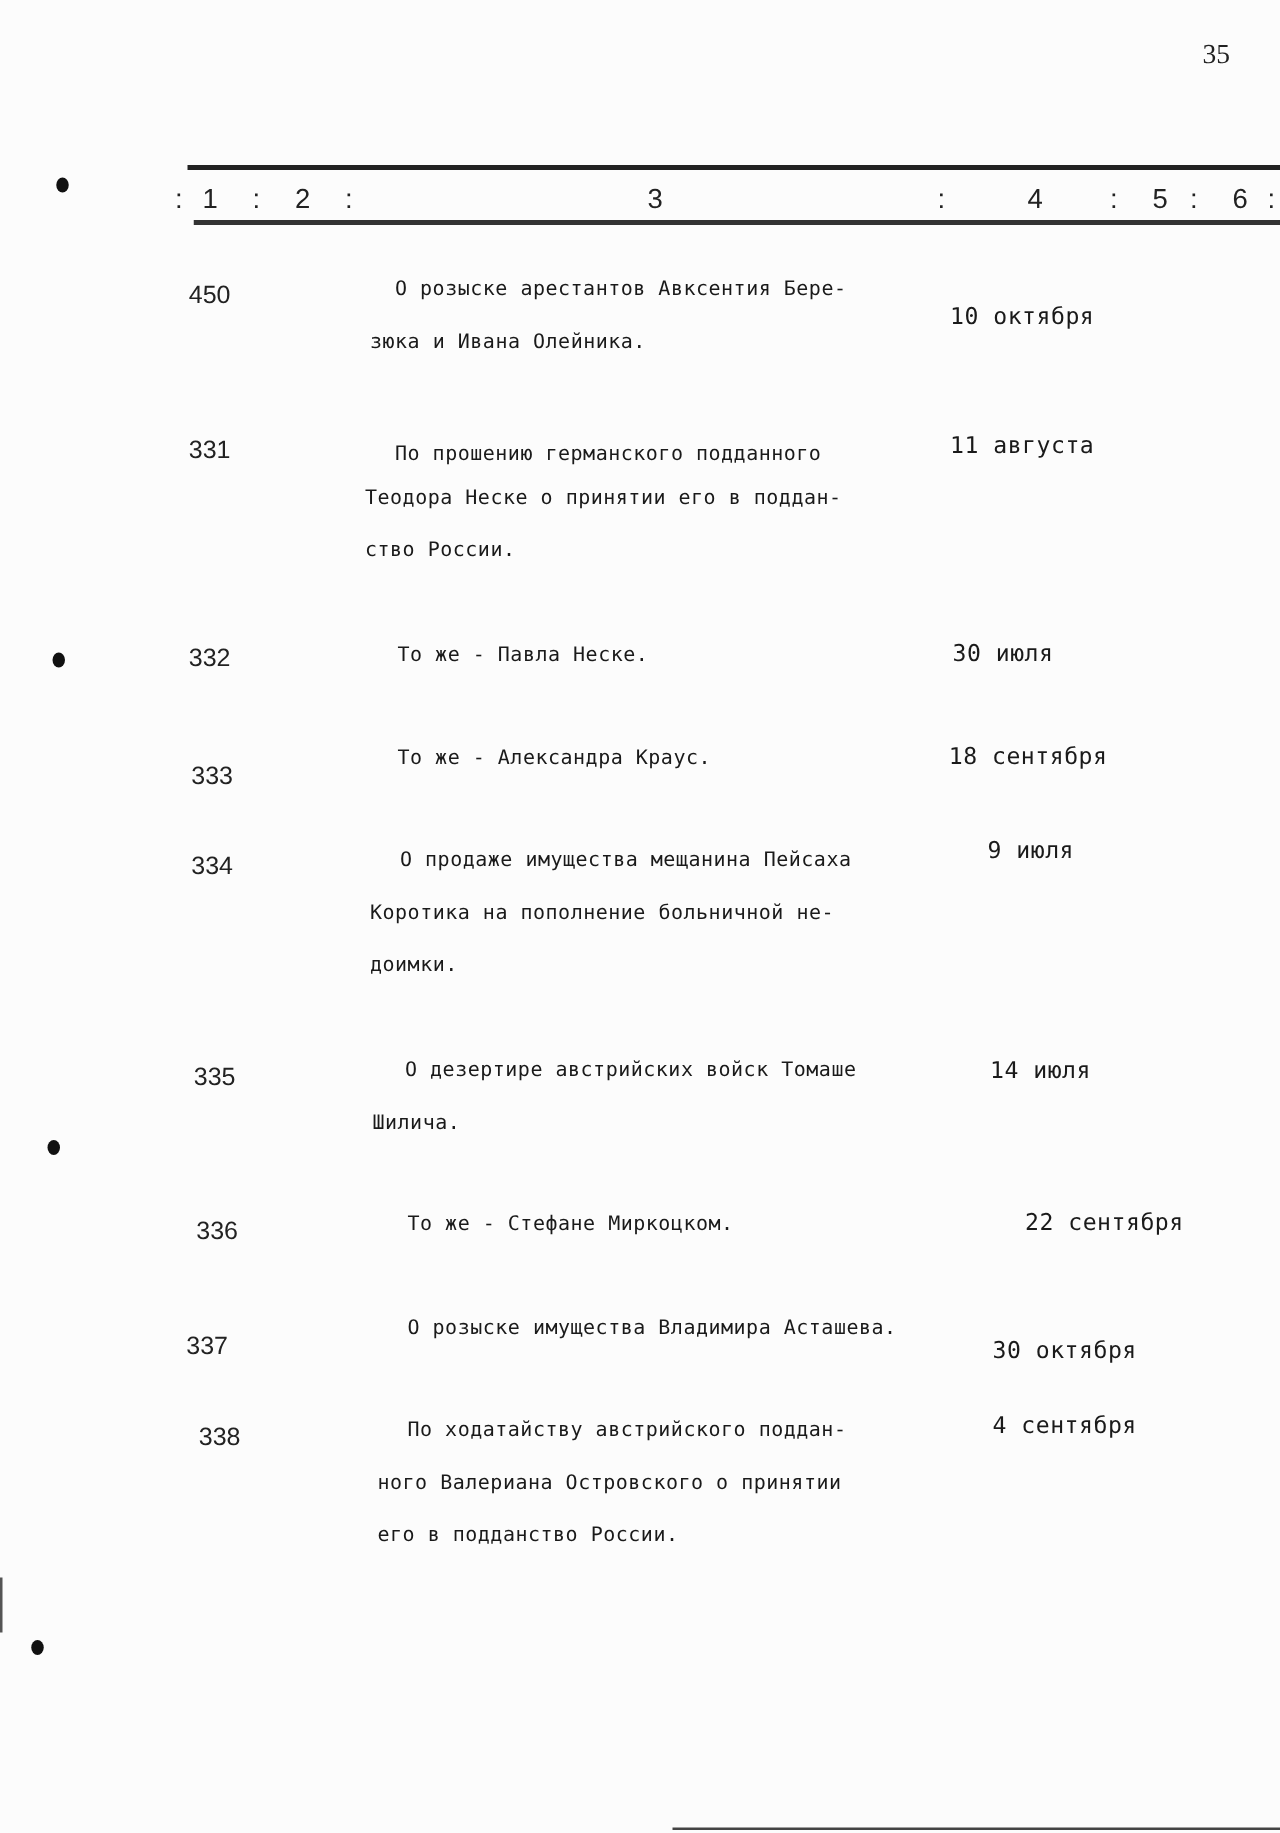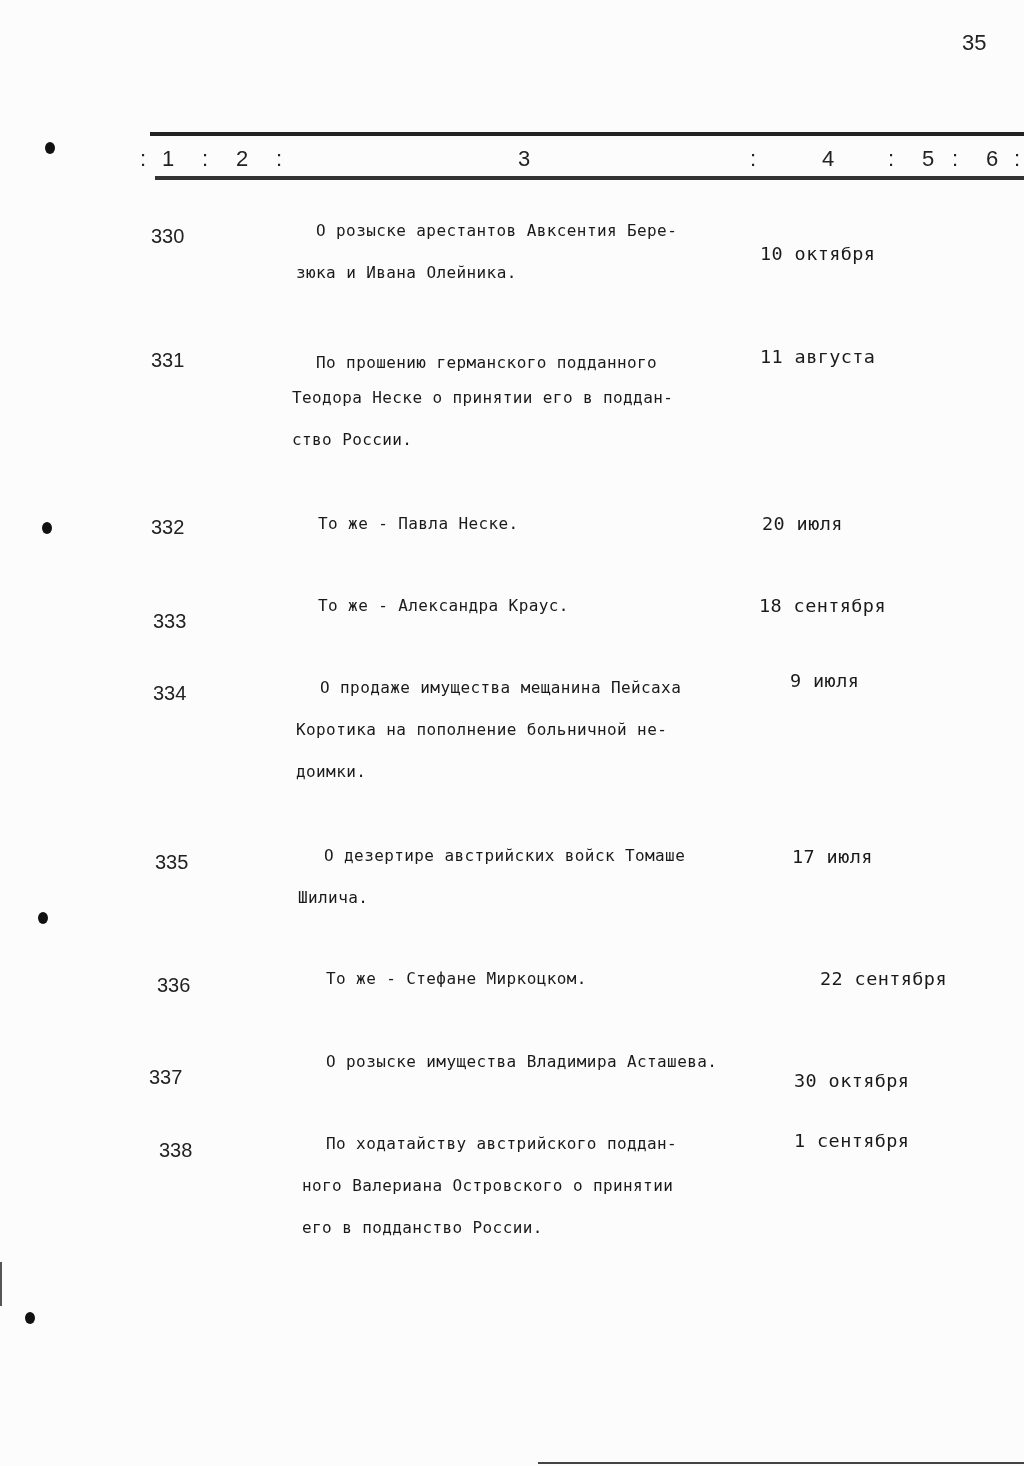--- a/index.html
+++ b/index.html
@@ -6,21 +6,21 @@
     body {
       width: 1024px; height: 1466px;
       background: #fcfcfc;
       position: relative;
       overflow: hidden;
       font-family: "DejaVu Sans Mono", "Liberation Mono", monospace;
       color: #1a1a1a;
     }
     .page-number {
       position: absolute; left: 962px; top: 30px;
-      font-family: Liberation Sans, sans-serif;
+      font-family: Liberation Serif, serif;
       font-size: 22px; color: #222; text-align: right;
     }
     .rule-top {
       position: absolute; left: 150px; top: 132px; width: 874px; height: 4px;
       background: #222;
     }
     .rule-bottom {
       position: absolute; left: 155px; top: 176px; width: 869px; height: 4px;
       background: #333;
     }
@@ -77,79 +77,79 @@
     <span style="left:888px">:</span>
     <span style="left:922px">5</span>
     <span style="left:952px">:</span>
     <span style="left:986px">6</span>
     <span style="left:1014px">:</span>
   </div>
 
   <div class="rule-bottom"></div>
 
   <div>
-    <div class="row-num" style="left:151px;top:225px">330</div>
+    <div class="row-num" style="left:151px;top:225px">450</div>
     <div class="desc" style="left:316px;top:210px">О розыске арестантов Авксентия Бере-</div>
     <div class="desc" style="left:296px;top:252px">зюка и Ивана Олейника.</div>
     <div class="date" style="left:760px;top:243px">10 октября</div>
   </div>
 
   <div>
     <div class="row-num" style="left:151px;top:349px">331</div>
     <div class="desc" style="left:316px;top:342px">По прошению германского подданного</div>
     <div class="desc" style="left:292px;top:377px">Теодора Неске о принятии его в поддан-</div>
     <div class="desc" style="left:292px;top:419px">ство России.</div>
     <div class="date" style="left:760px;top:346px">11 августа</div>
   </div>
 
   <div>
     <div class="row-num" style="left:151px;top:516px">332</div>
     <div class="desc" style="left:318px;top:503px">То же - Павла Неске.</div>
-    <div class="date" style="left:762px;top:513px">20 июля</div>
+    <div class="date" style="left:762px;top:513px">30 июля</div>
   </div>
 
   <div>
     <div class="row-num" style="left:153px;top:610px">333</div>
     <div class="desc" style="left:318px;top:585px">То же - Алексaндра Краус.</div>
     <div class="date" style="left:759px;top:595px">18 сентября</div>
   </div>
 
   <div>
     <div class="row-num" style="left:153px;top:682px">334</div>
     <div class="desc" style="left:320px;top:667px">О продаже имущества мещанина Пейсаха</div>
     <div class="desc" style="left:296px;top:709px">Коротика на пополнение больничной не-</div>
     <div class="desc" style="left:296px;top:751px">доимки.</div>
     <div class="date" style="left:790px;top:670px">9 июля</div>
   </div>
 
   <div>
     <div class="row-num" style="left:155px;top:851px">335</div>
     <div class="desc" style="left:324px;top:835px">О дезертире австрийских войск Томаше</div>
     <div class="desc" style="left:298px;top:877px">Шилича.</div>
-    <div class="date" style="left:792px;top:846px">17 июля</div>
+    <div class="date" style="left:792px;top:846px">14 июля</div>
   </div>
 
   <div>
     <div class="row-num" style="left:157px;top:974px">336</div>
     <div class="desc" style="left:326px;top:958px">То же - Стефане Миркоцком.</div>
     <div class="date" style="left:820px;top:968px">22 сентября</div>
   </div>
 
   <div>
     <div class="row-num" style="left:149px;top:1066px">337</div>
     <div class="desc" style="left:326px;top:1041px">О розыске имущества Владимира Асташева.</div>
     <div class="date" style="left:794px;top:1070px">30 октября</div>
   </div>
 
   <div>
     <div class="row-num" style="left:159px;top:1139px">338</div>
     <div class="desc" style="left:326px;top:1123px">По ходатайству австрийского поддан-</div>
     <div class="desc" style="left:302px;top:1165px">ного Валериана Островского о принятии</div>
     <div class="desc" style="left:302px;top:1207px">его в подданство России.</div>
-    <div class="date" style="left:794px;top:1130px">1 сентября</div>
+    <div class="date" style="left:794px;top:1130px">4 сентября</div>
   </div>
 
   <div class="bullet" style="left:45px;top:142px"></div>
   <div class="bullet" style="left:42px;top:522px"></div>
   <div class="bullet" style="left:38px;top:912px"></div>
   <div class="bullet" style="left:25px;top:1312px"></div>
   <div class="margin-line"></div>
   <div class="footer-rule"></div>
 </div>
 

